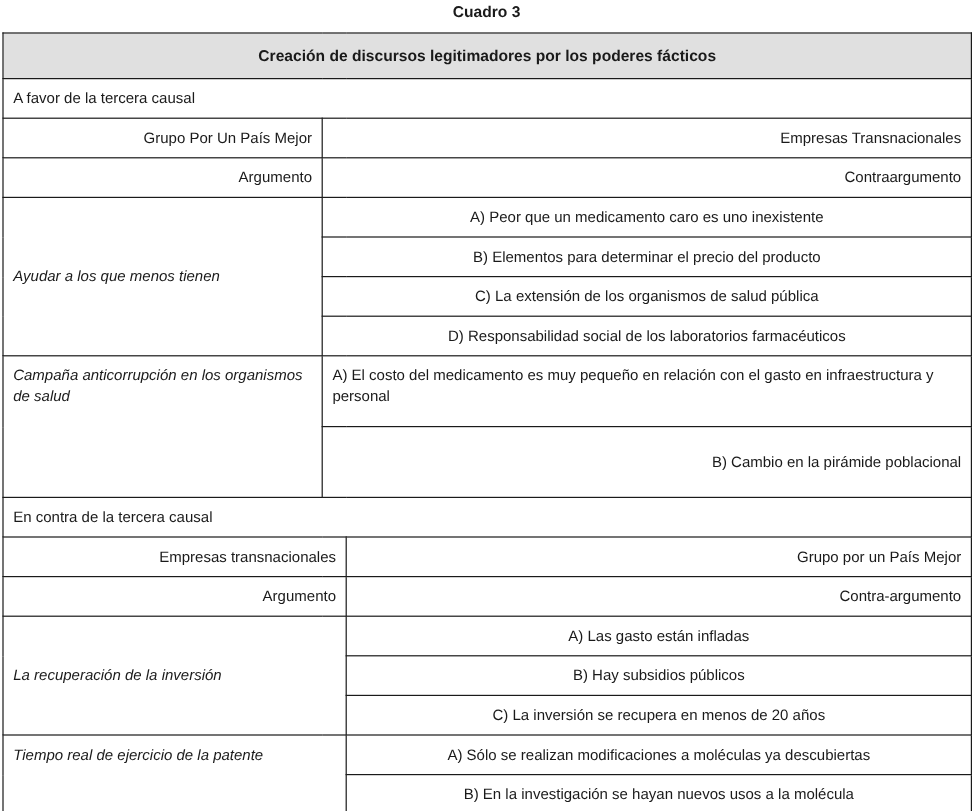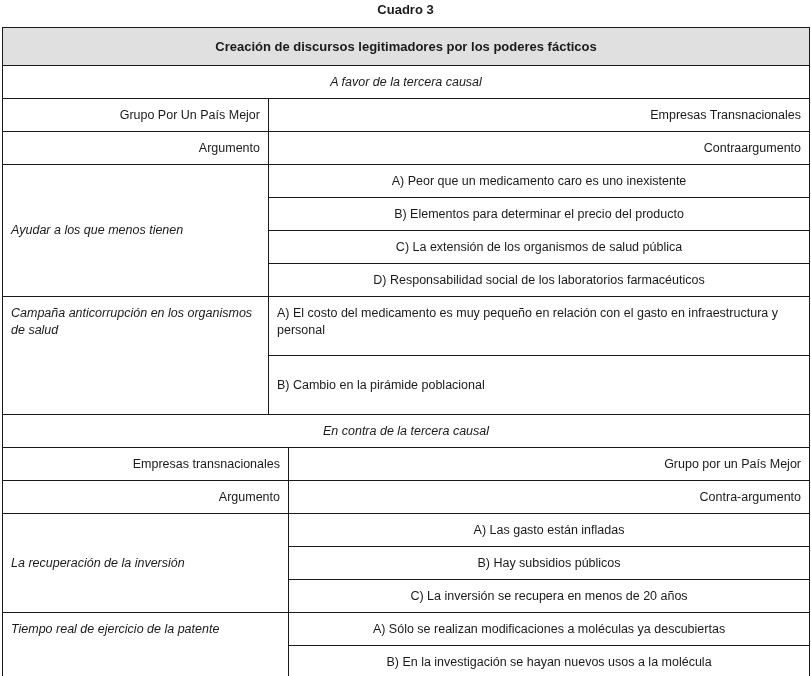--- a/index.html
+++ b/index.html
@@ -41,22 +41,20 @@
       line-height: 17px;
     }
     .title-cell {
       background: #e0e0e0;
       text-align: center;
       font-weight: bold;
       height: 37px;
       font-size: 13px;
     }
     .section-cell {
-      text-align: center;
-      font-style: italic;
       height: 32px;
     }
     .hdr {
       text-align: right;
       height: 32px;
     }
     .arg {
       vertical-align: middle;
       font-style: italic;
     }
@@ -68,20 +66,21 @@
       height: 32px;
       text-align: center;
     }
     .ca-tall {
       height: 50px;
       vertical-align: top !important;
       padding-top: 8px !important;
     }
     .ca-b2 {
       height: 58px;
+      text-align: right;
     }
   </style>
 </head>
 <body>
 
 <div class="caption">Cuadro 3</div>
 
 <table class="cuadro">
   <colgroup>
     <col style="width:266px">

